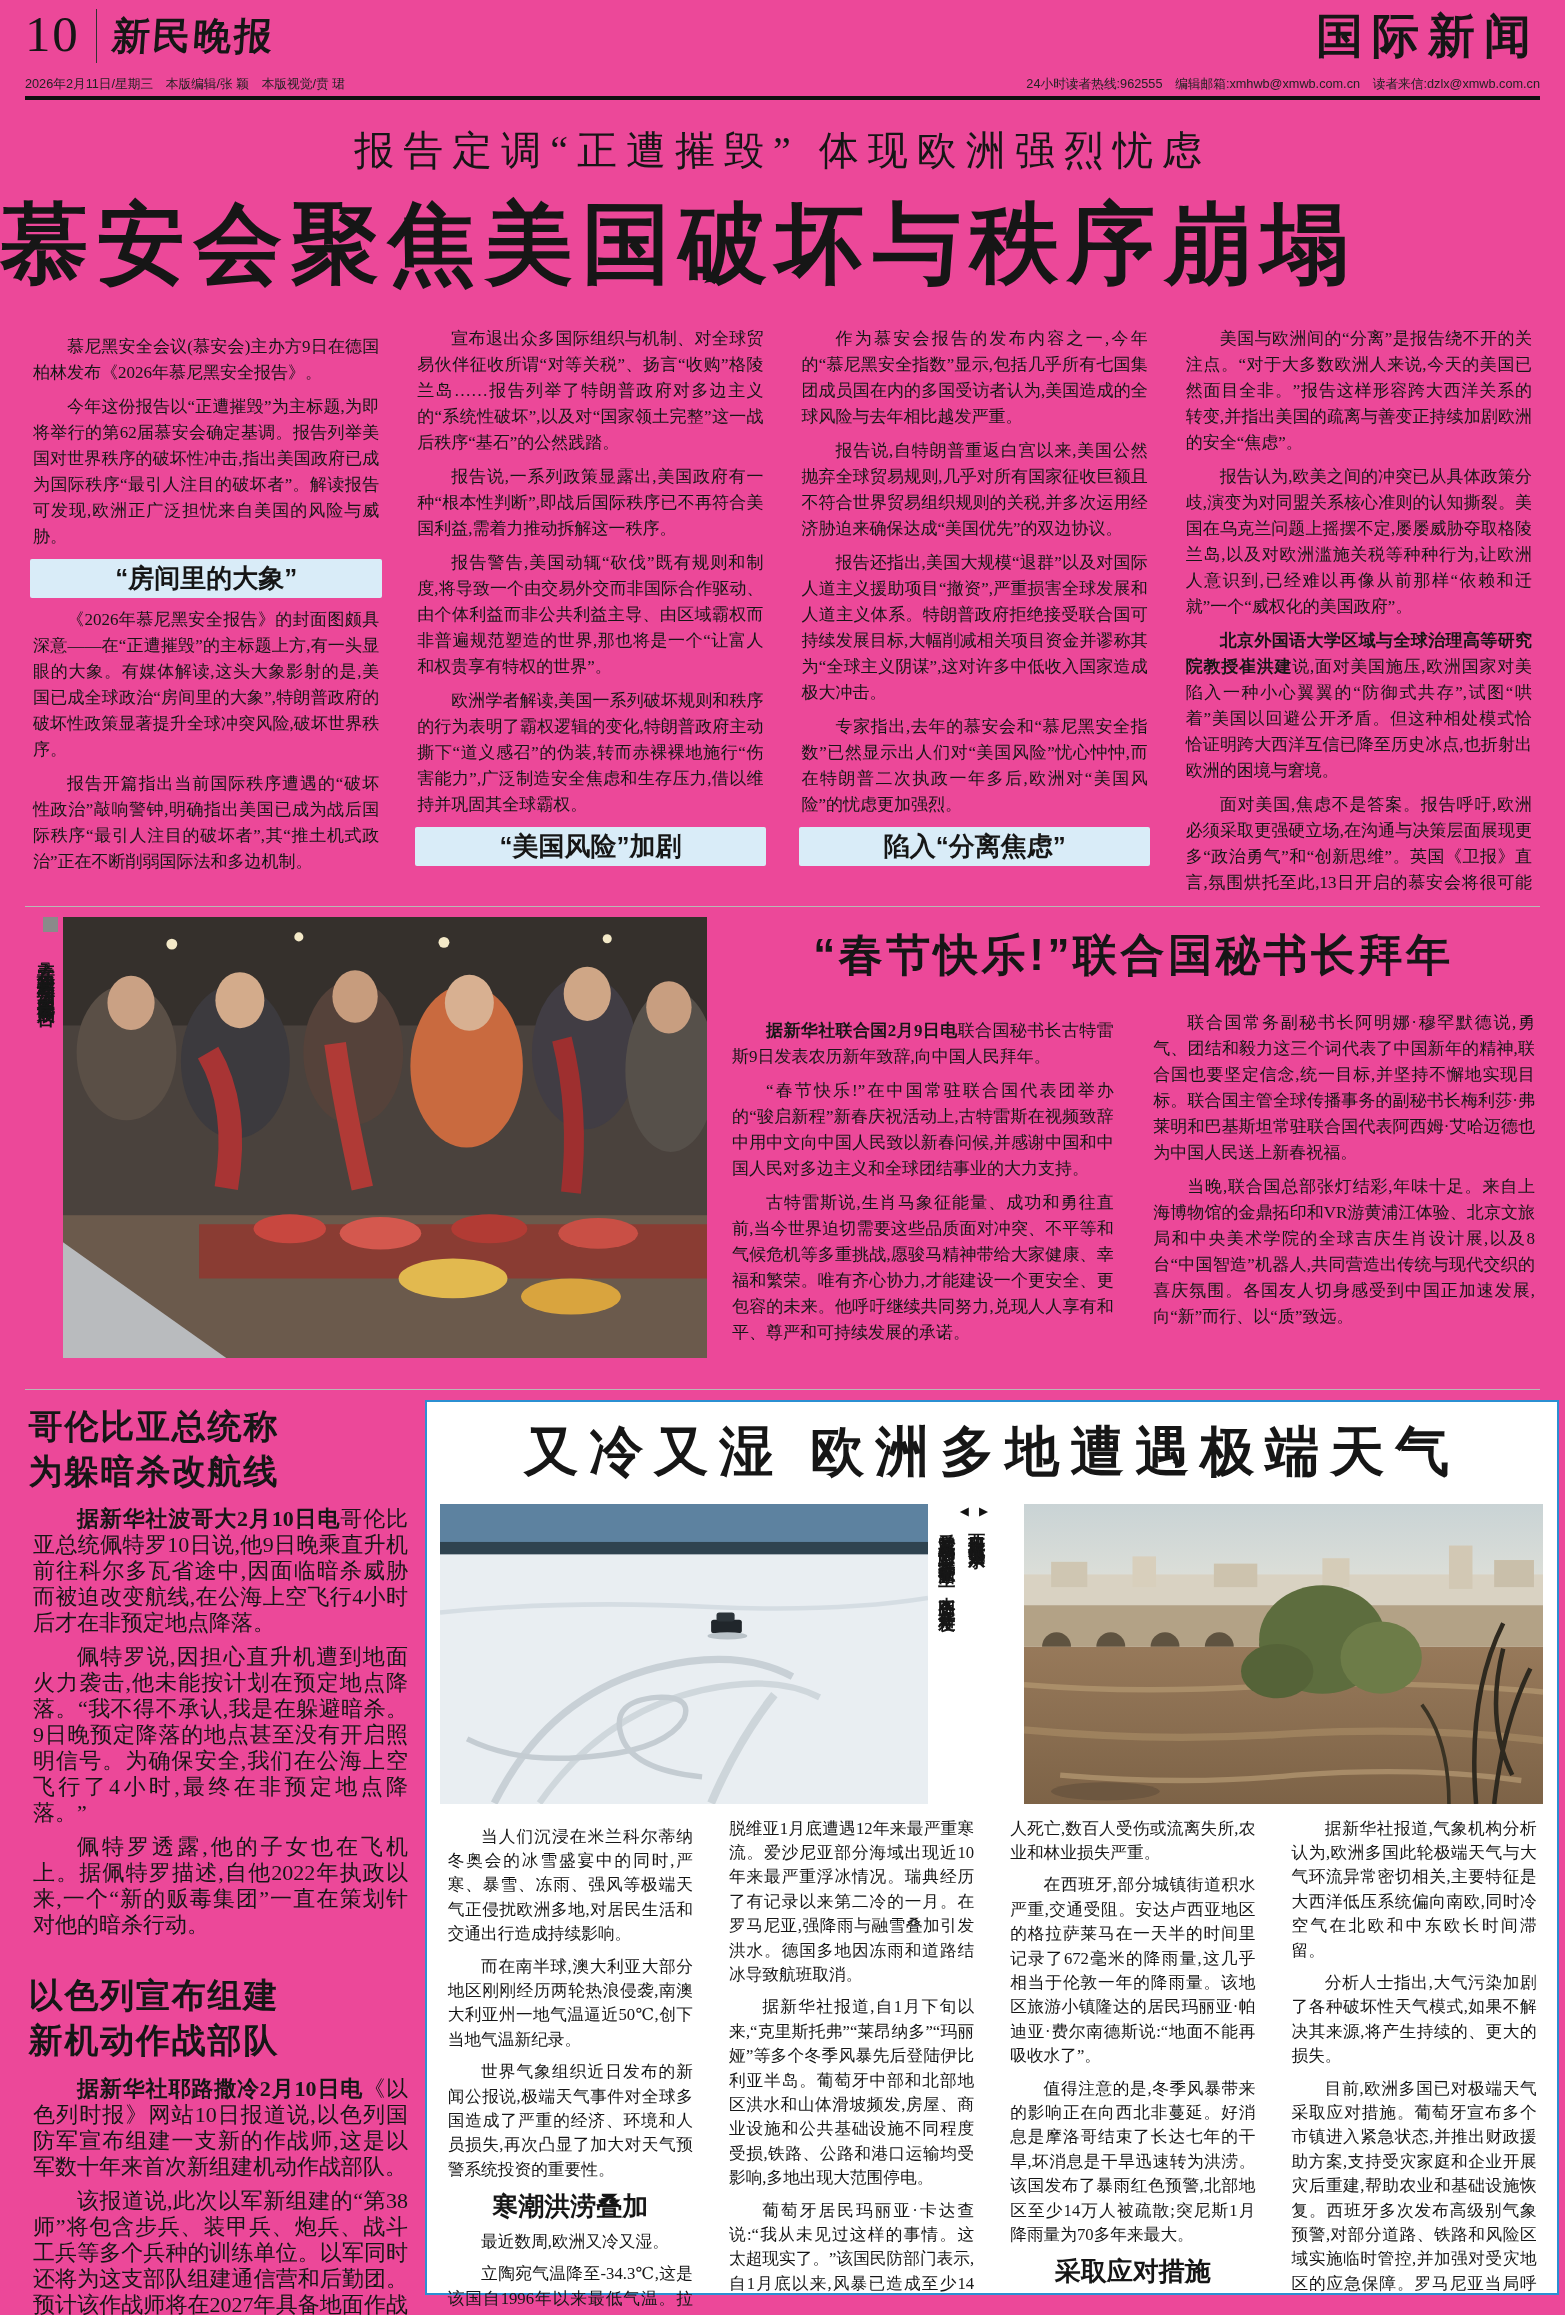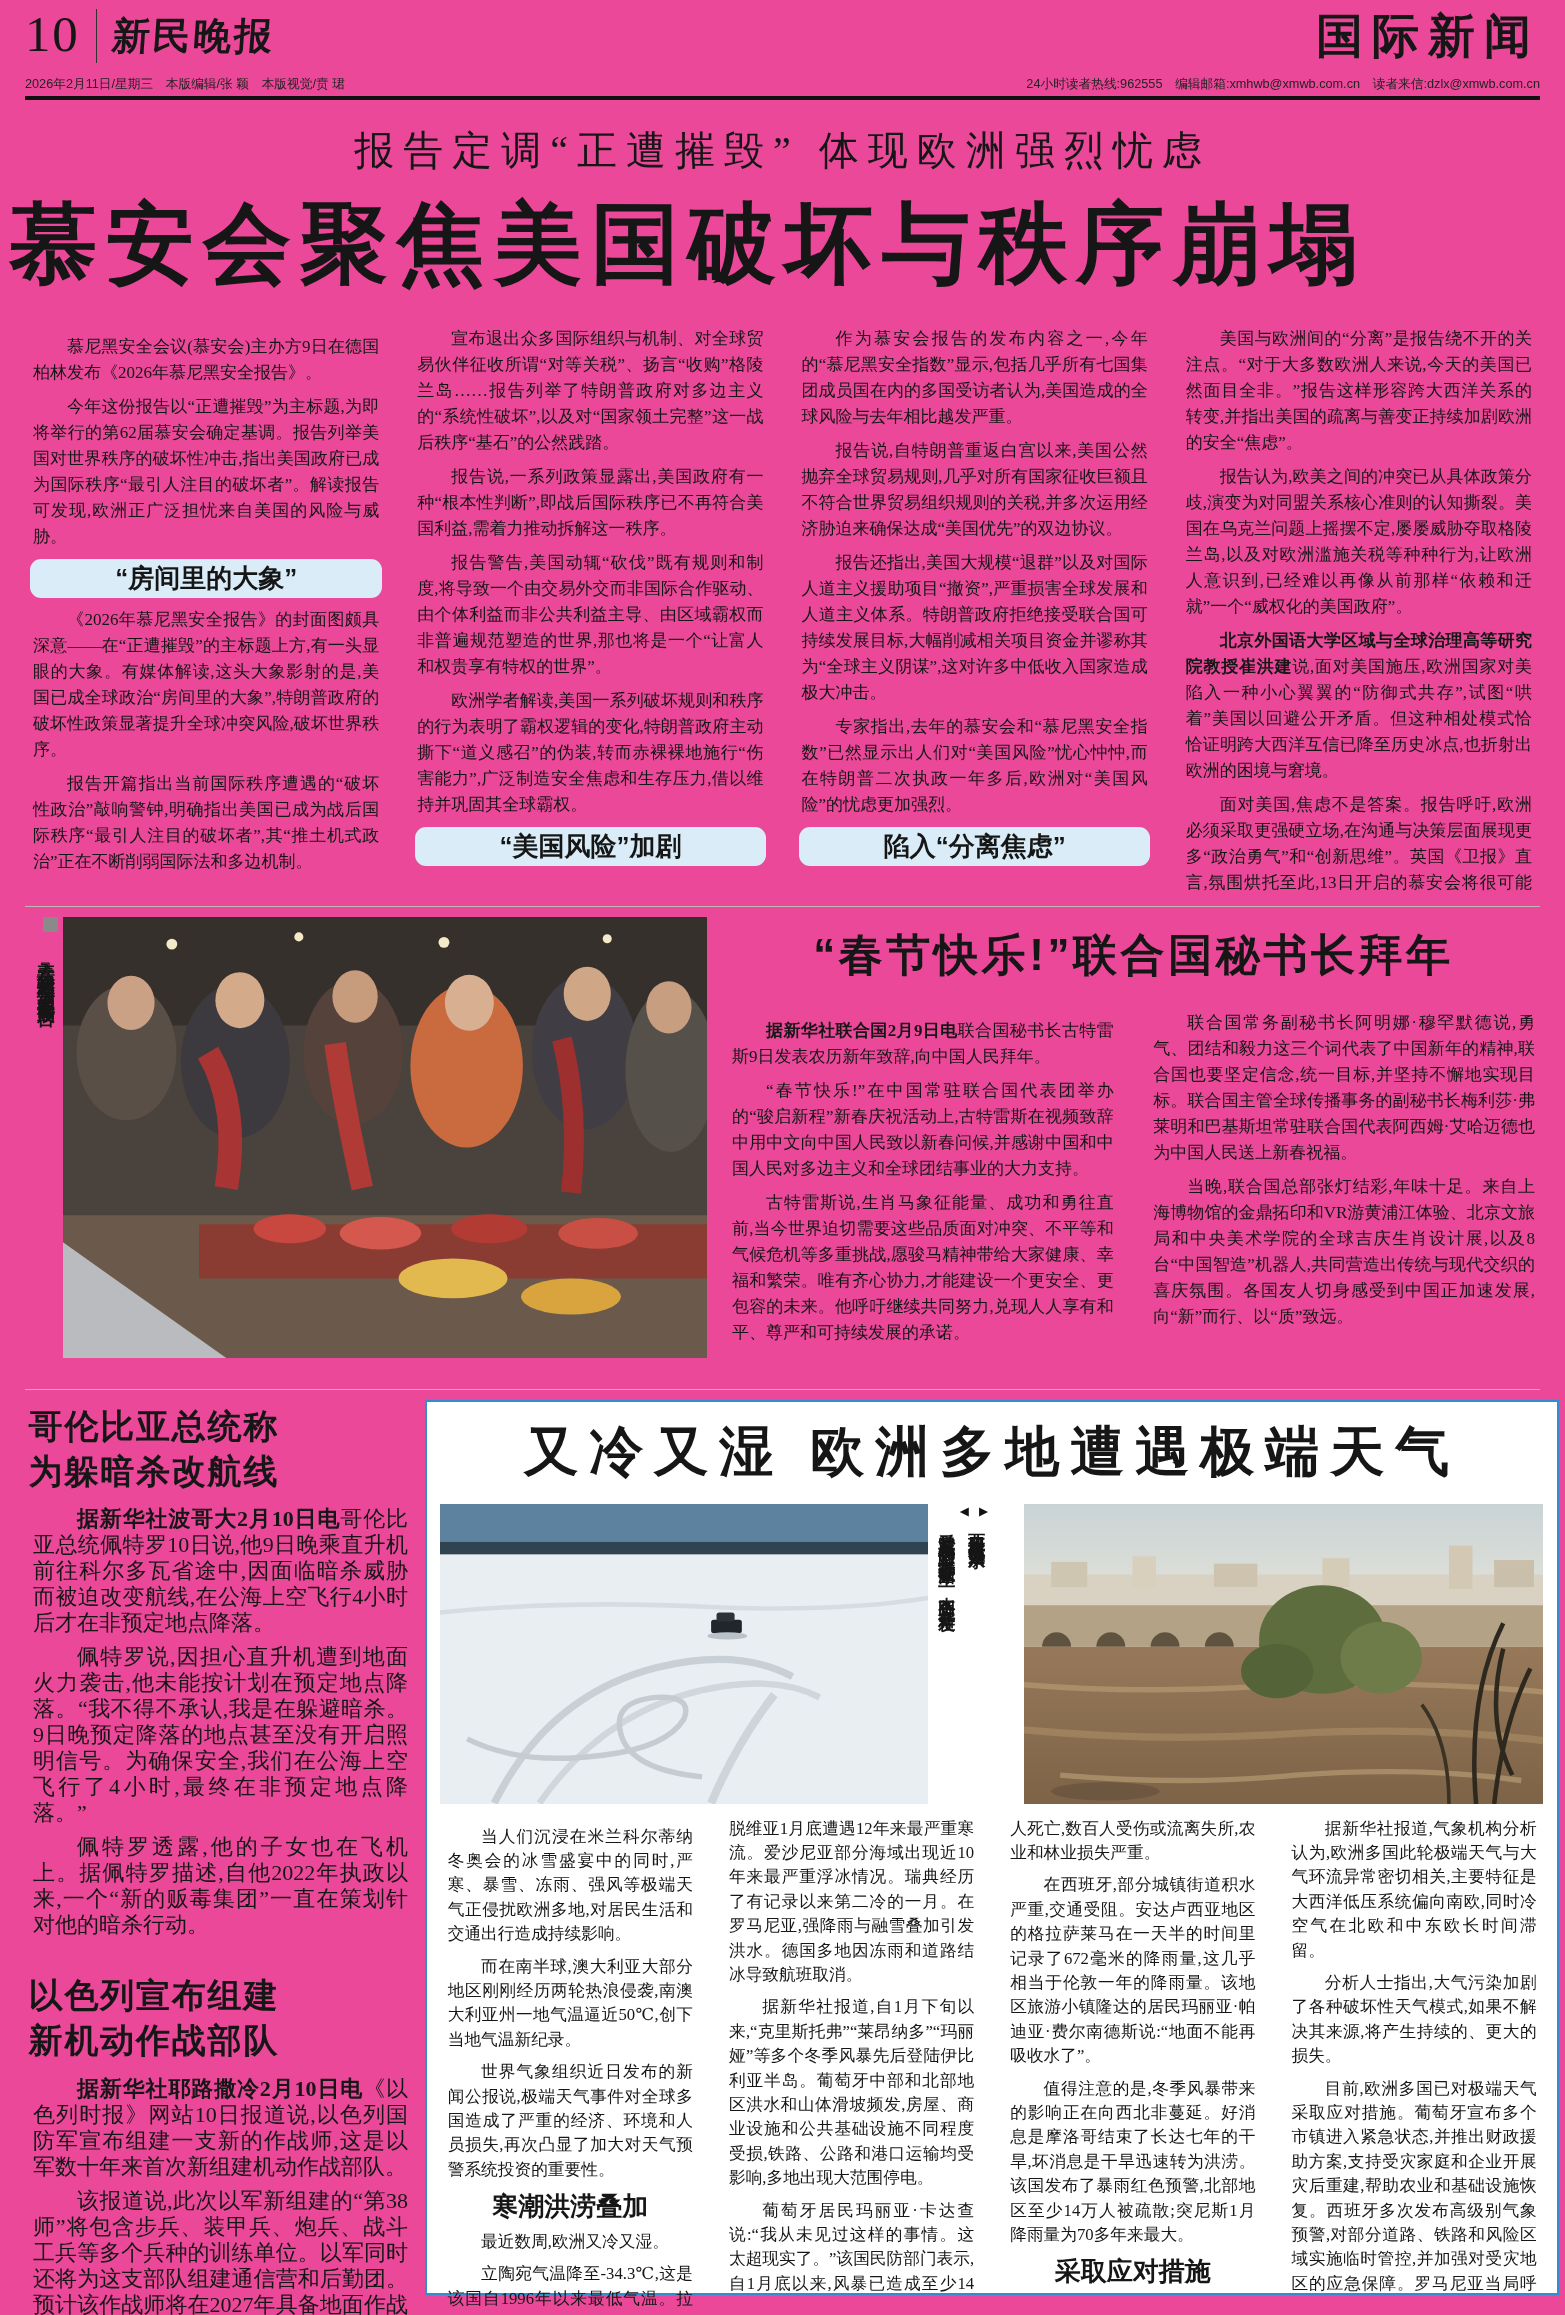--- a/index.html
+++ b/index.html
@@ -13,28 +13,28 @@
   .masthead{position:absolute;left:87px;top:5.4px;font-size:38px;font-weight:900;
             font-family:"Liberation Serif",serif;transform:skewX(-4deg);letter-spacing:2.7px;}
   .section{position:absolute;right:0;top:0;font-size:47px;font-weight:900;letter-spacing:9px;
            font-family:"Liberation Sans","DejaVu Sans",sans-serif;}
   .dateline{position:absolute;top:76px;left:25px;width:1515px;display:flex;justify-content:space-between;
             font-size:12.7px;color:#222;font-family:"Liberation Sans",sans-serif;}
   .black-rule{position:absolute;top:96px;left:25px;width:1515px;height:3.6px;background:#101010;}
   
   .kicker{position:absolute;top:123px;left:25px;width:1515px;text-align:center;font-size:40px;
           letter-spacing:9px;font-weight:500;}
-  .headline{position:absolute;top:185px;left:0;width:1376px;text-align:center;font-size:88px;
+  .headline{position:absolute;top:185px;left:0;width:1376px;text-align:left;font-size:88px;
             font-weight:900;letter-spacing:9px;font-family:"Liberation Sans","DejaVu Sans",sans-serif;
             white-space:nowrap;}
   .article{text-align:justify;}
   .article p{margin:8px;text-indent:2em;}
   .article b.tail{margin-left:12.7px;}
   .subhead{break-inside:avoid;margin:9px 5.4px;padding:6.3px 0;text-align:center;text-indent:0;
-           font-size:26px;font-weight:700;background:#d9ecf8;border-radius:11px;
+           font-size:26px;font-weight:700;background:#d9ecf8;border-radius:2px;
            font-family:"Liberation Sans",sans-serif;}
   .plain-subheads .subhead{background:none;border-radius:0;padding:3.6px 0;margin:5.4px 0;}
   .lead-body{position:absolute;top:326px;left:25px;width:1515px;height:572px;
              column-count:4;column-gap:22px;column-fill:auto;font-size:17px;line-height:26px;overflow:hidden;}
   .hrule{position:absolute;left:25px;width:1515px;height:0.9px;background:#b9b9b5;}
   
   .event-wrap{position:absolute;top:917px;left:25px;width:682px;height:445px;display:flex;}
   .vcap{writing-mode:vertical-rl;font-size:18px;font-weight:700;line-height:34px;letter-spacing:2.7px;
         font-family:"Liberation Serif",serif;}
   .event-cap{width:38px;height:434px;}

